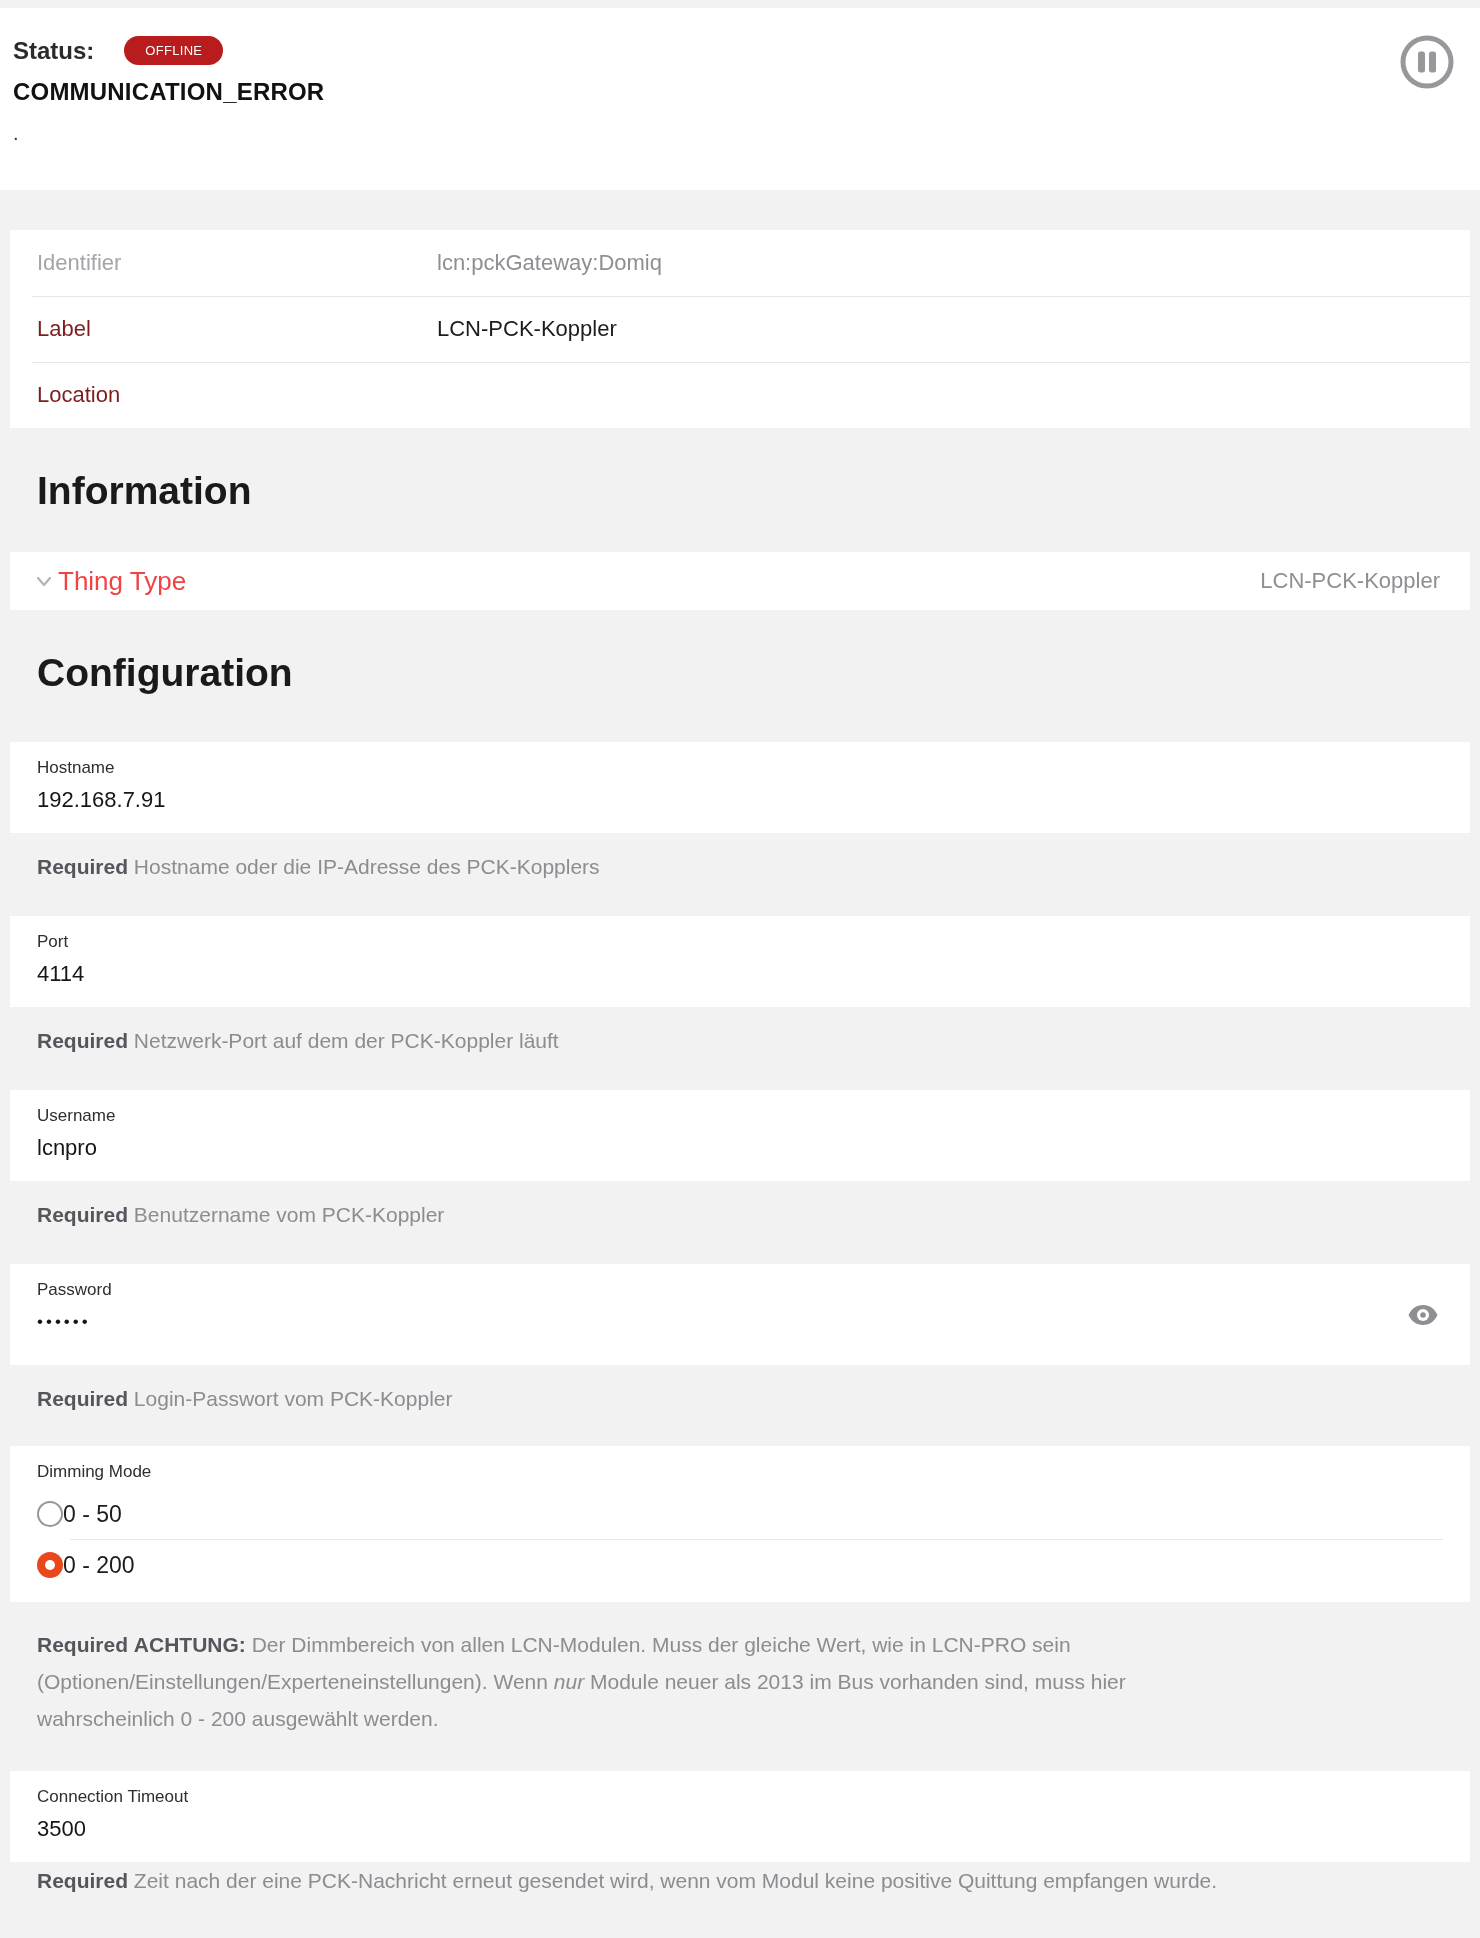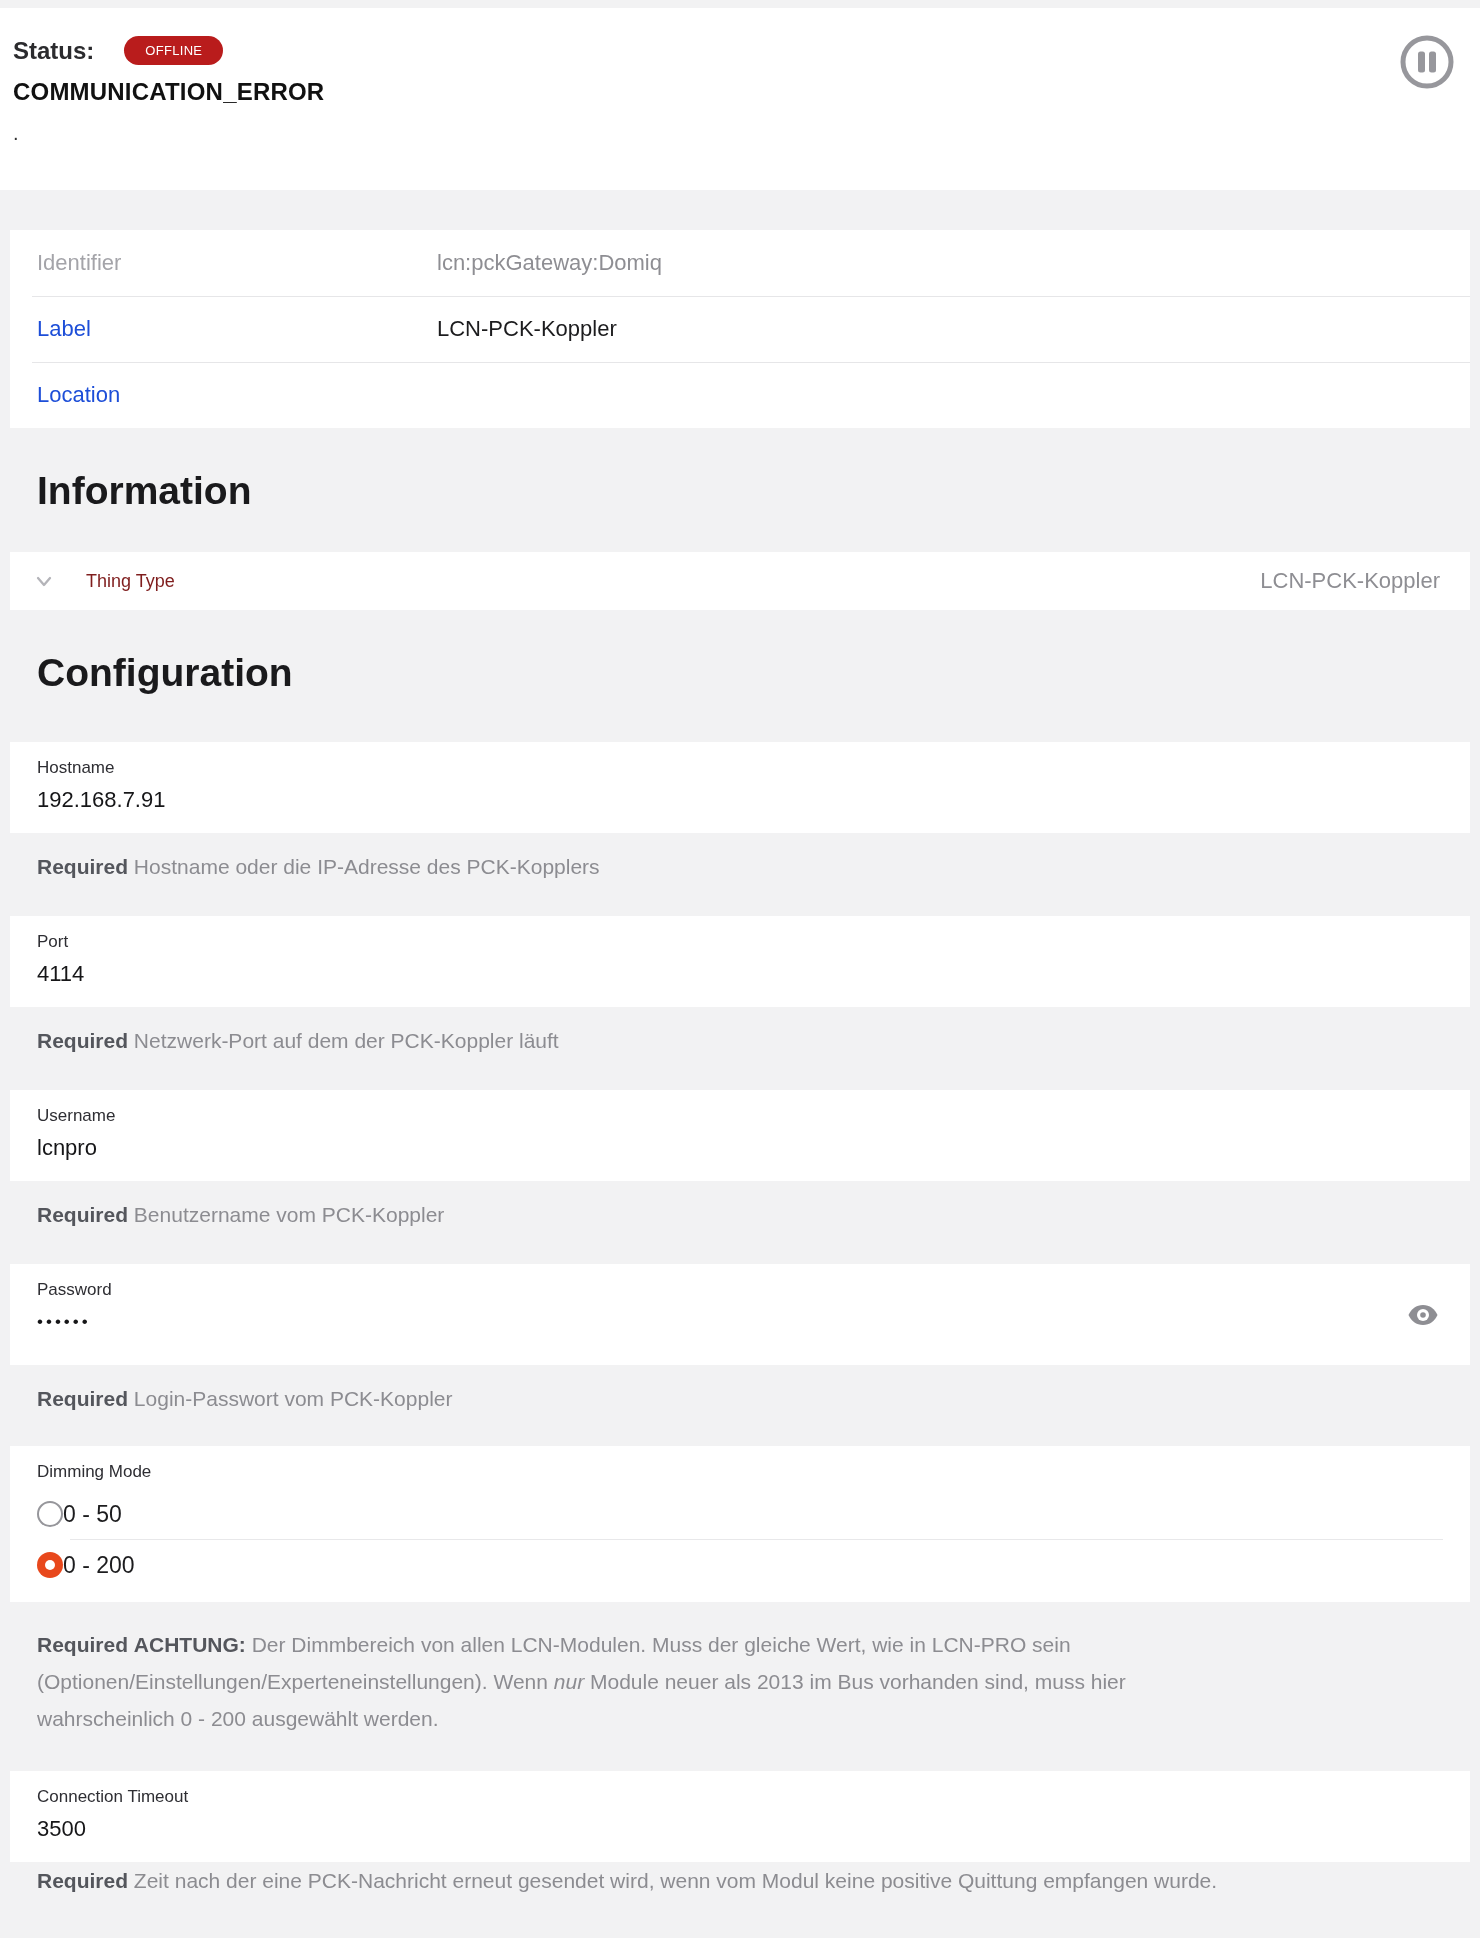--- a/index.html
+++ b/index.html
@@ -23,34 +23,34 @@
   .error-line { margin-top:13px; font-size:24px; font-weight:700; color:#111; letter-spacing:.2px; }
   .dot-line { margin-top:16px; font-size:20px; color:#333; }
   .pause-btn { position:absolute; top:27px; right:26px; width:54px; height:54px; cursor:pointer; background:none; border:none; }
 
   
   .card { background:#ffffff; margin:40px 10px 0; }
   .card-row { display:flex; align-items:center; height:66px; padding-left:27px; position:relative; }
   .card-row:not(:first-child)::before{
     content:""; position:absolute; top:0; left:22px; right:0; height:1px; background:#e6e6e8;
   }
-  .row-label { width:400px; flex:none; font-size:22px; color:#1d4ed8; }
+  .row-label { width:400px; flex:none; font-size:22px; color:#7f1d1d; }
   .row-label.muted { color:#a4a4a9; }
   .row-value { flex:1; font-size:22px; color:#1c1c1e; padding-right:30px; }
   .row-value.muted { color:#8e8e93; }
   .row-value.placeholder { color:#c2c2c7; }
 
   
   .section-title { margin:40px 37px 0; font-size:39px; line-height:46px; font-weight:700; color:#1a1a1c; }
   .section-title.cfg { margin-top:40px; }
 
   
   .thing-row { background:#fff; margin:38px 10px 0; height:58px; display:flex; align-items:center; padding:0 30px 0 22px; cursor:pointer; }
   .thing-row .chev { flex:none; display:flex; }
-  .thing-label { margin-left:30px; font-size:18px; color:#7f1d1d; }
+  .thing-label { margin-left:2px; font-size:26px; color:#ef4444; }
   .thing-value { margin-left:auto; font-size:22px; color:#8e8e93; }
 
   
   .field-block { background:#fff; margin:36px 10px 0; padding:15px 27px 18px; position:relative; }
   .field-block.first { margin-top:46px; }
   .field-label { font-size:17px; line-height:22px; color:#2e2e33; margin-bottom:6px; }
   .field-value { font-size:22px; line-height:30px; color:#161618; }
   .field-block.password { padding-bottom:28px; }
   .pw-dots { font-size:17px; letter-spacing:3px; }
   .eye-btn { position:absolute; right:32px; top:50%; transform:translateY(-50%); background:none; border:none; cursor:pointer; display:flex; }

